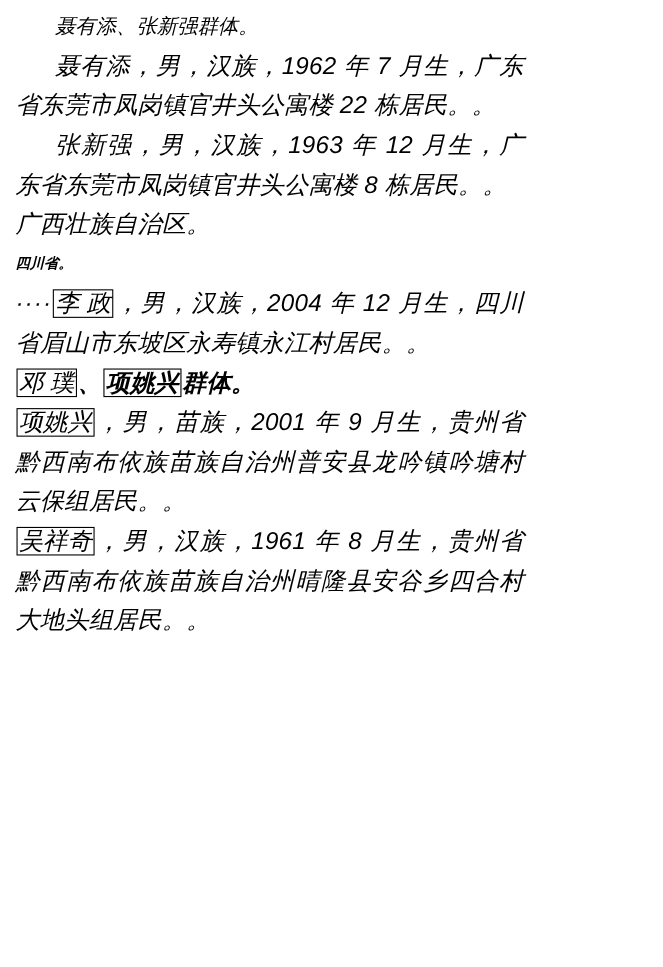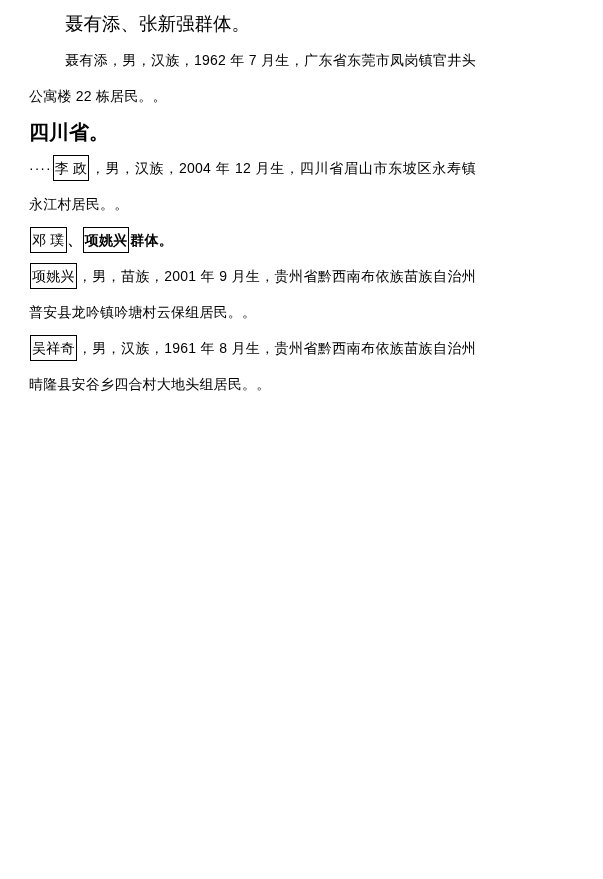--- a/index.html
+++ b/index.html
@@ -11,37 +11,38 @@
     width: 603px;
     height: 879px;
     font-family: "Liberation Sans", sans-serif;
     color: #000000;
     overflow: hidden;
   }
   .page {
     width: 492px;
     height: 879px;
     box-sizing: border-box;
-    padding: 6px 16px 0 29px;
+    padding: 6px 16px 0 14px;
     position: relative;
+    font-style: italic;
   }
   .para {
-    font-size: 14px;
+    font-size: 22px;
     line-height: 36px;
     letter-spacing: 0.2px;
     text-align: justify;
     text-justify: inter-ideograph;
     margin: 0;
     word-break: break-all;
   }
   .indent {
     text-indent: 36px;
   }
   .heading {
-    font-size: 20px;
+    font-size: 13px;
     line-height: 36px;
     font-weight: bold;
     margin: 0;
   }
   .sub-heading {
     font-size: 18.5px;
     line-height: 36px;
     margin: 0;
     text-indent: 36px;
   }
@@ -63,21 +64,27 @@
 <div class="page">
 
   <p class="sub-heading">
     <span>聂有添、张新强群体。</span>
   </p>
 
   <p class="para indent">
     <span>聂有添，男，汉族，1962 年 7 月生，广东省东莞市凤岗镇官井头公寓楼 22 栋居民。。</span>
   </p>
 
+  <p class="para indent">
+    <span>张新强，男，汉族，1963 年 12 月生，广东省东莞市凤岗镇官井头公寓楼 8 栋居民。。</span>
+  </p>
 
+  <p class="para">
+    <span>广西壮族自治区。</span>
+  </p>
 
 
   <p class="heading">
     <span>四川省。</span>
   </p>
 
 
   <p class="para">
     <span class="dotsp">····</span><span class="boxed">李  政</span><span>，男，汉族，2004 年 12 月生，四川省眉山市东坡区永寿镇永江村居民。。</span>
   </p>

